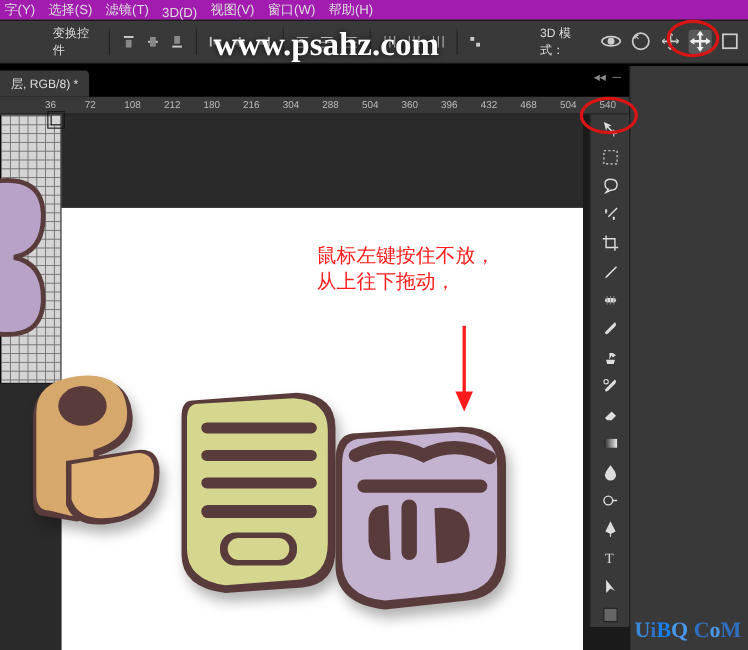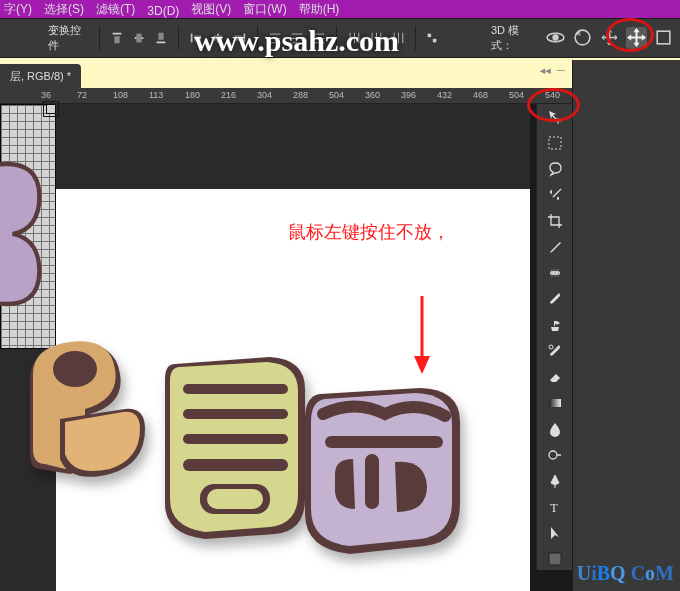--- a/index.html
+++ b/index.html
@@ -13,21 +13,21 @@
   .opt-group { display: flex; gap: 4px; }
   .opt-icon { width: 18px; height: 18px; background: #393939; display: flex; align-items: center; justify-content: center; cursor: pointer; }
   .opt-icon svg { width: 14px; height: 14px; }
   .opt-sep { width: 1px; height: 24px; background: #222; }
   .mode3d-group { display: flex; align-items: center; gap: 6px; margin-left: auto; }
   .mode3d-icon { width: 22px; height: 22px; display: flex; align-items: center; justify-content: center; cursor: pointer; }
   
   .highlight-oval1 { position: absolute; border: 3px solid #d91414; border-radius: 50%; width: 48px; height: 34px; top: 18px; left: 606px; z-index: 50; pointer-events: none; }
   .highlight-oval2 { position: absolute; border: 3px solid #d91414; border-radius: 50%; width: 53px; height: 34px; top: 88px; left: 527px; z-index: 50; pointer-events: none; }
   
-  .tabbar { height: 30px; background: #fef9c3; display: flex; align-items: flex-end; position: relative; }
+  .tabbar { height: 30px; background: #000000; display: flex; align-items: flex-end; position: relative; }
   .tab { background: #393939; height: 24px; padding: 0 10px; display: flex; align-items: center; color: #ddd; font-size: 11px; border-top-right-radius: 4px; }
   .win-controls { position: absolute; right: 6px; top: 4px; display: flex; gap: 6px; }
   .win-btn { width: 22px; height: 18px; background: #1a1a1a; border: 1px solid #444; display: flex; align-items: center; justify-content: center; cursor: pointer; color: #aaa; }
   .coll-controls { position: absolute; right: 100px; top: 6px; display: flex; gap: 3px; color: #888; font-size: 11px; }
   
   .ruler-h { position: absolute; top: 88px; left: 0; width: 680px; height: 16px; background: #393939; border-bottom: 1px solid #222; display: flex; overflow: hidden; }
   .ruler-h .ticklabel { position: absolute; top: 2px; color: #bbb; font-size: 9px; margin-left: 11px; }
   
   .canvas-area { position: absolute; top: 104px; left: 0; width: 530px; height: 487px; background: #2a2a2a; }
   .grid-preview { position: absolute; top: 0; left: 0; width: 56px; height: 245px; background-image: linear-gradient(#888 1px, transparent 1px), linear-gradient(90deg, #888 1px, transparent 1px); background-size: 8px 8px; background-color: #fff; border: 1px solid #000; opacity: .8; }
@@ -212,21 +212,21 @@
     <div class="win-btn">—</div>
     <div class="win-btn">▭</div>
     <div class="win-btn">✕</div>
   </div>
 </div>
 
 <div class="ruler-h" id="ruler">
     <div class="ticklabel" style="left: 30px;">36</div>
     <div class="ticklabel" style="left: 66px;">72</div>
     <div class="ticklabel" style="left: 102px;">108</div>
-    <div class="ticklabel" style="left: 138px;">113</div>
+    <div class="ticklabel" style="left: 138px;">212</div>
     <div class="ticklabel" style="left: 174px;">180</div>
     <div class="ticklabel" style="left: 210px;">216</div>
     <div class="ticklabel" style="left: 246px;">304</div>
     <div class="ticklabel" style="left: 282px;">288</div>
     <div class="ticklabel" style="left: 318px;">504</div>
     <div class="ticklabel" style="left: 354px;">360</div>
     <div class="ticklabel" style="left: 390px;">396</div>
     <div class="ticklabel" style="left: 426px;">432</div>
     <div class="ticklabel" style="left: 462px;">468</div>
     <div class="ticklabel" style="left: 498px;">504</div>
@@ -275,20 +275,21 @@
     <rect x="70" y="80" width="14" height="55" rx="7" fill="#5a3b3b"></rect>
     <path d="M40 100 Q40 85 58 85 L60 135 Q42 135 40 118 Z" fill="#5a3b3b"></path>
     <path d="M100 88 Q130 85 132 112 Q132 138 102 138 Z" fill="#5a3b3b"></path>
   </svg>
 </div>
 
 <div class="watermark">www.psahz.com</div>
 
 <div class="instr">
   <div>鼠标左键按住不放，</div>
+  <div>从上往下拖动，</div>
 </div>
 
 <svg class="arrow-down" width="20" height="80">
   <line x1="10" y1="0" x2="10" y2="62" stroke="#ff1b1b" stroke-width="3"></line>
   <polygon points="10,78 2,60 18,60" fill="#ff1b1b"></polygon>
 </svg>
 
 <div class="right-panel-area"></div>
 
 <div class="toolbar">

